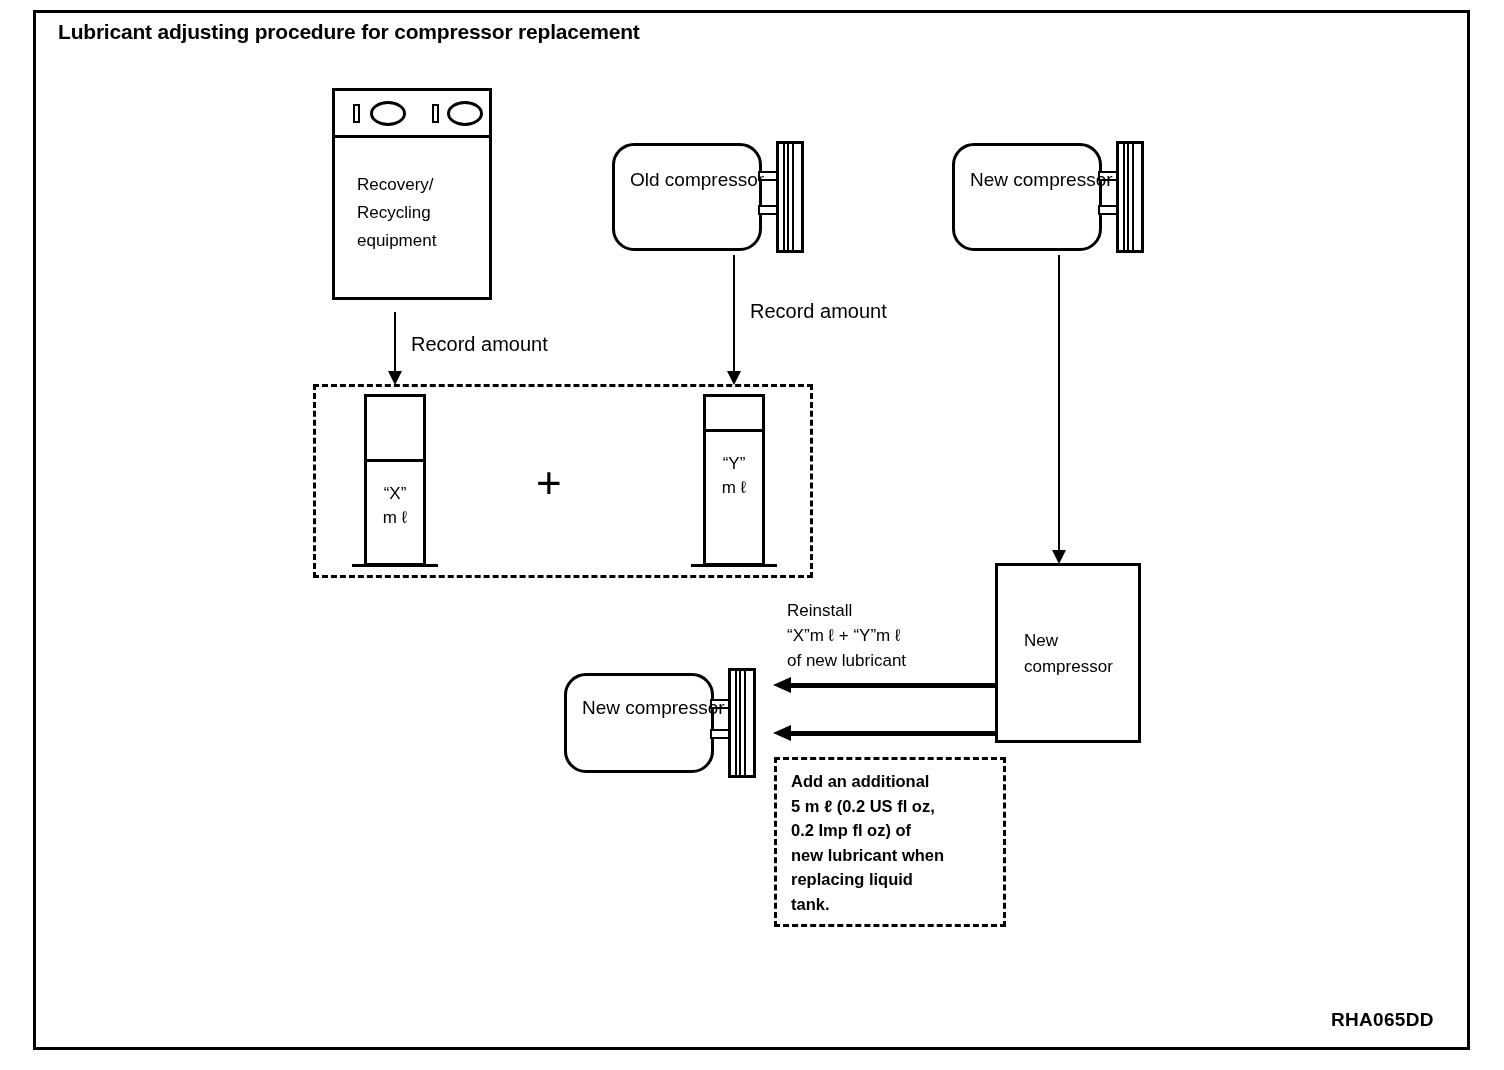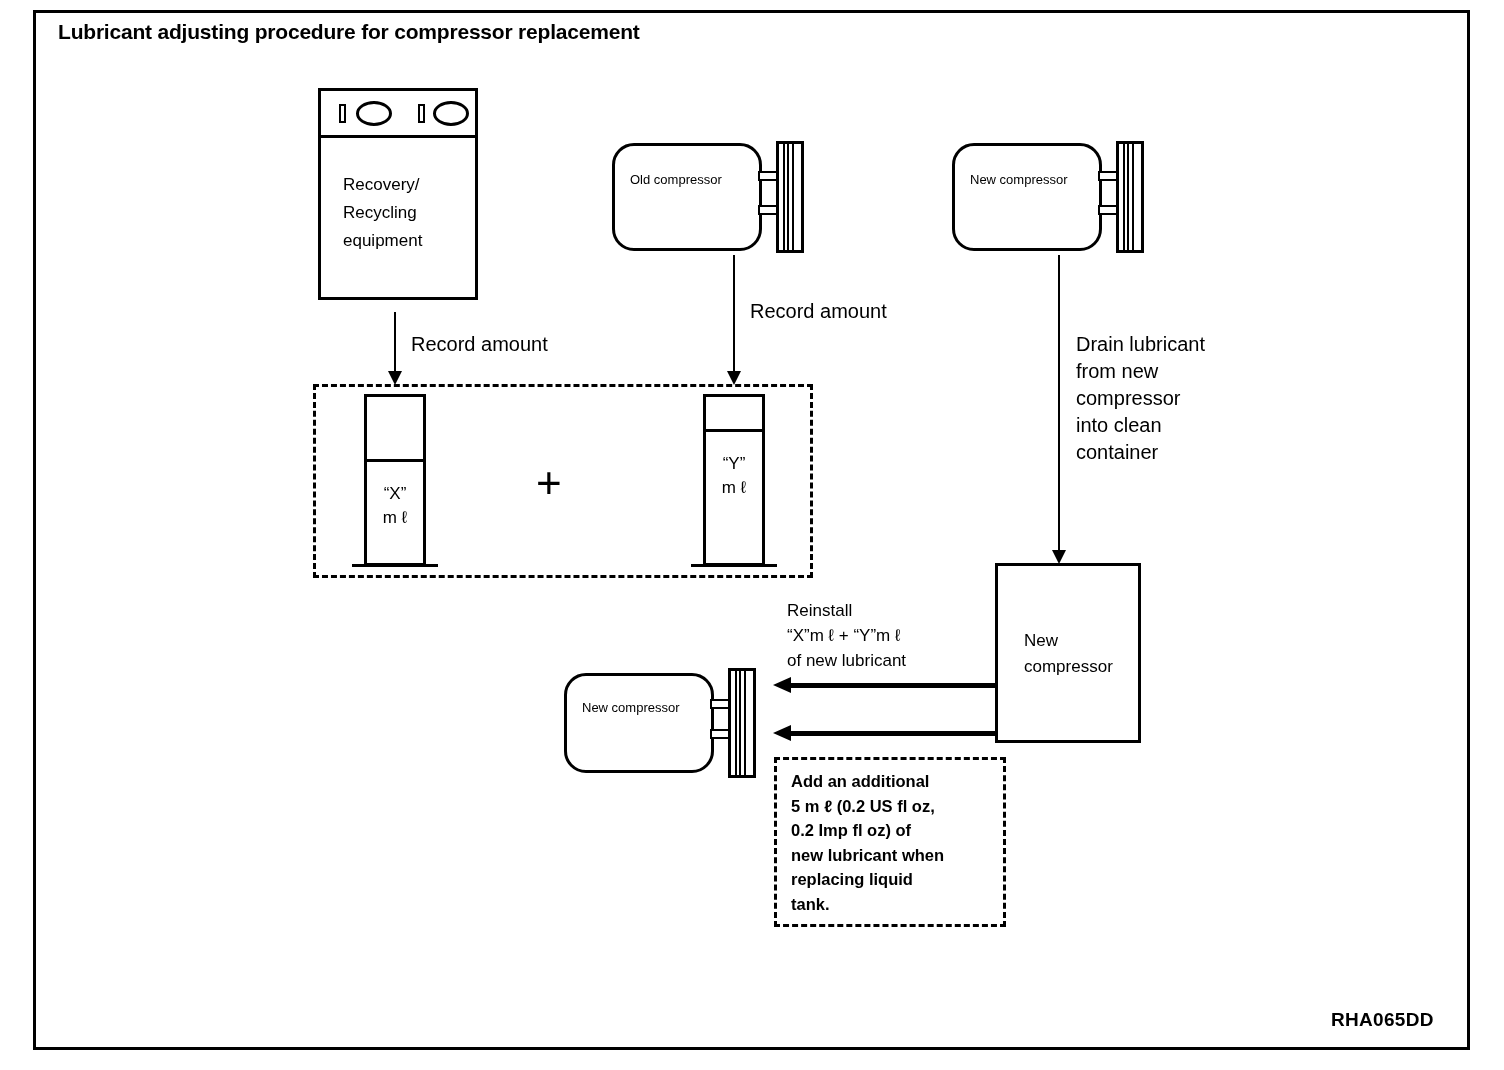--- a/index.html
+++ b/index.html
@@ -47,21 +47,21 @@
     font-size: 19px;
     font-weight: bold;
     letter-spacing: 0.3px;
     color: #000;
     white-space: nowrap;
   }
 
   
   #recovery {
     position: absolute;
-    left: 318px;
+    left: 332px;
     top: 88px;
     width: 160px;
     height: 212px;
     border: 3px solid #000;
     box-sizing: border-box;
     background: #fff;
   }
   #recovery-panel {
     position: absolute;
     left: 0;
@@ -109,21 +109,21 @@
     position: absolute;
     left: 0;
     top: 0;
     border: 3px solid #000;
     border-radius: 22px;
     box-sizing: border-box;
     background: #fff;
   }
   .comp-label {
     position: absolute;
-    font-size: 13px;
+    font-size: 19px;
     line-height: 26px;
     color: #000;
     white-space: nowrap;
   }
   
   .comp-pulley {
     position: absolute;
     border: 3px solid #000;
     box-sizing: border-box;
     background: #fff;
@@ -332,25 +332,20 @@
 compressor</div>
   </div>
 
   <div class="v-arrow" style="left:394px; top:312px; height:60px;"></div>
   <div class="annot" style="left:411px; top:331px;">Record amount</div>
 
   <div class="v-arrow" style="left:733px; top:255px; height:117px;"></div>
   <div class="annot" style="left:750px; top:298px;">Record amount</div>
 
   <div class="v-arrow" style="left:1058px; top:255px; height:296px;"></div>
-  <div class="annot" style="left:1076px; top:331px;">Drain lubricant
-from new
-compressor
-into clean
-container</div>
 
   <div id="dashed-group"></div>
 
   <div class="cylinder" id="cylinder-x" style="left:364px; top:394px; width:62px; height:178px;">
     <div class="cyl-tube" style="width:62px; height:172px;">
       <div class="cyl-level" style="top:62px;"></div>
     </div>
     <div class="cyl-base" style="left:-12px; top:170px; width:86px;"></div>
     <div class="cyl-text" style="left:0; top:88px; width:62px;">“X”</div>
     <div class="cyl-text" style="left:0; top:112px; width:62px;">m ℓ</div>

